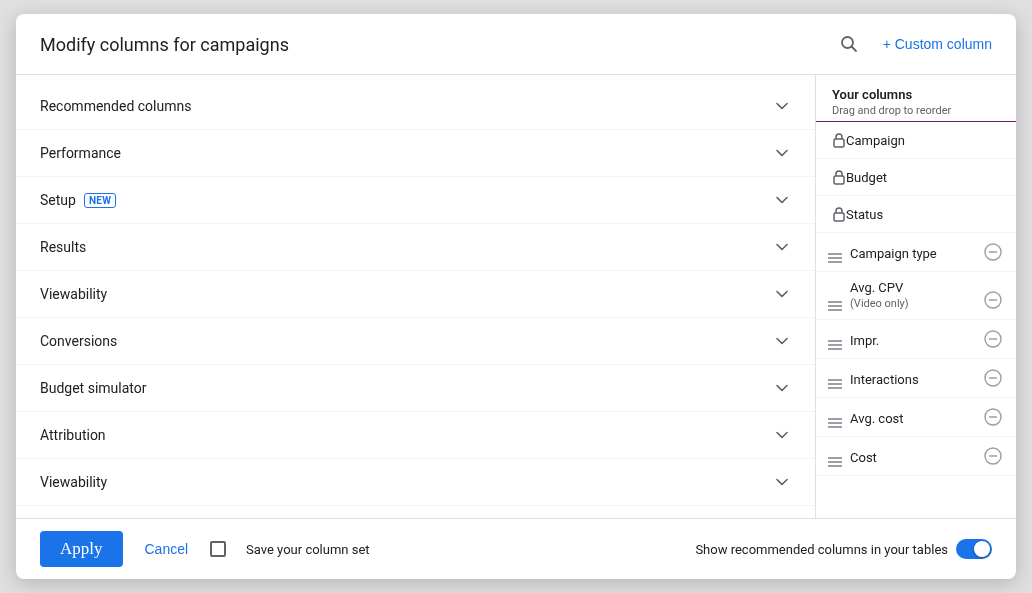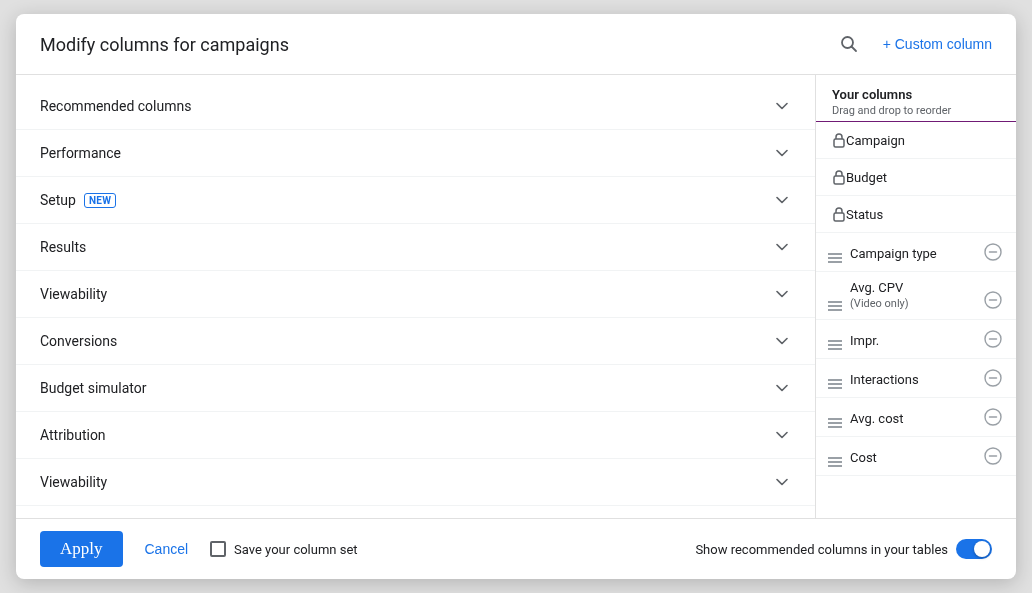--- a/index.html
+++ b/index.html
@@ -186,21 +186,21 @@
       flex-shrink: 0;
     }
     .footer-left {
       display: flex;
       align-items: center;
       gap: 10px;
     }
     .checkbox-wrapper {
       display: flex;
       align-items: center;
-      gap: 8px;
+      gap: 20px;
       cursor: pointer;
     }
     .checkbox {
       width: 16px;
       height: 16px;
       border: 2px solid #5f6368;
       border-radius: 2px;
       background: #fff;
       cursor: pointer;
     }

